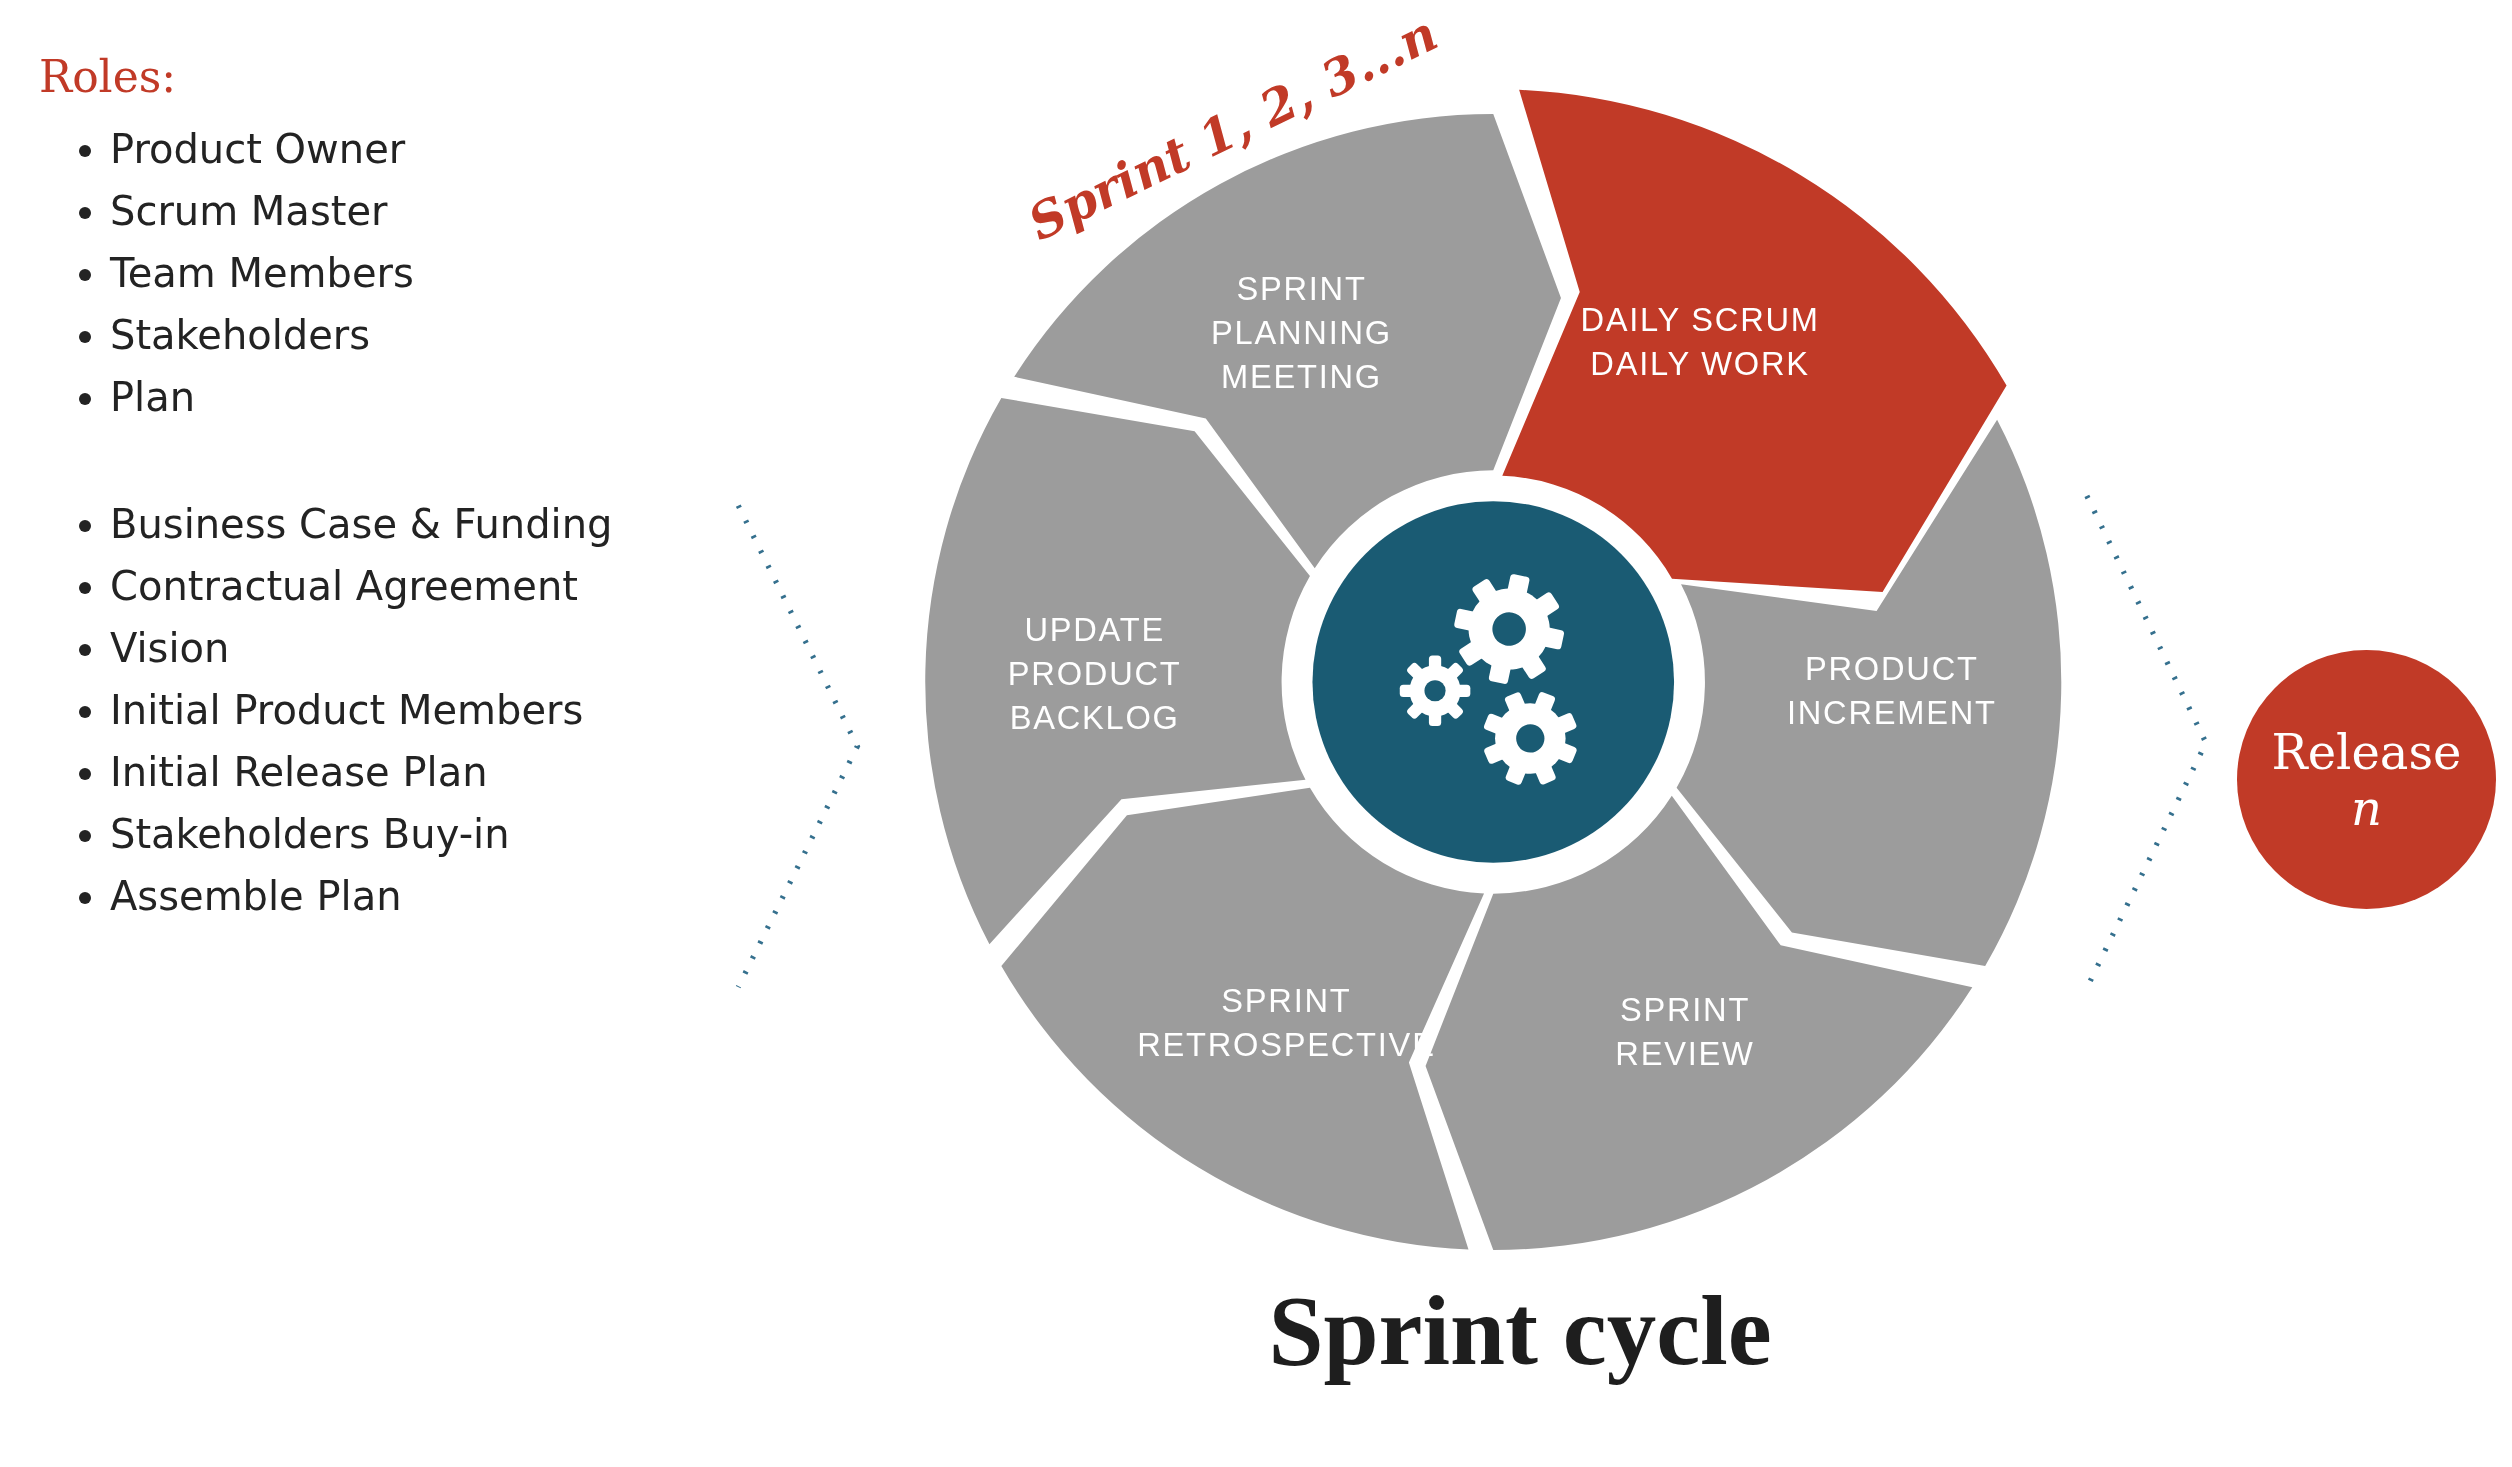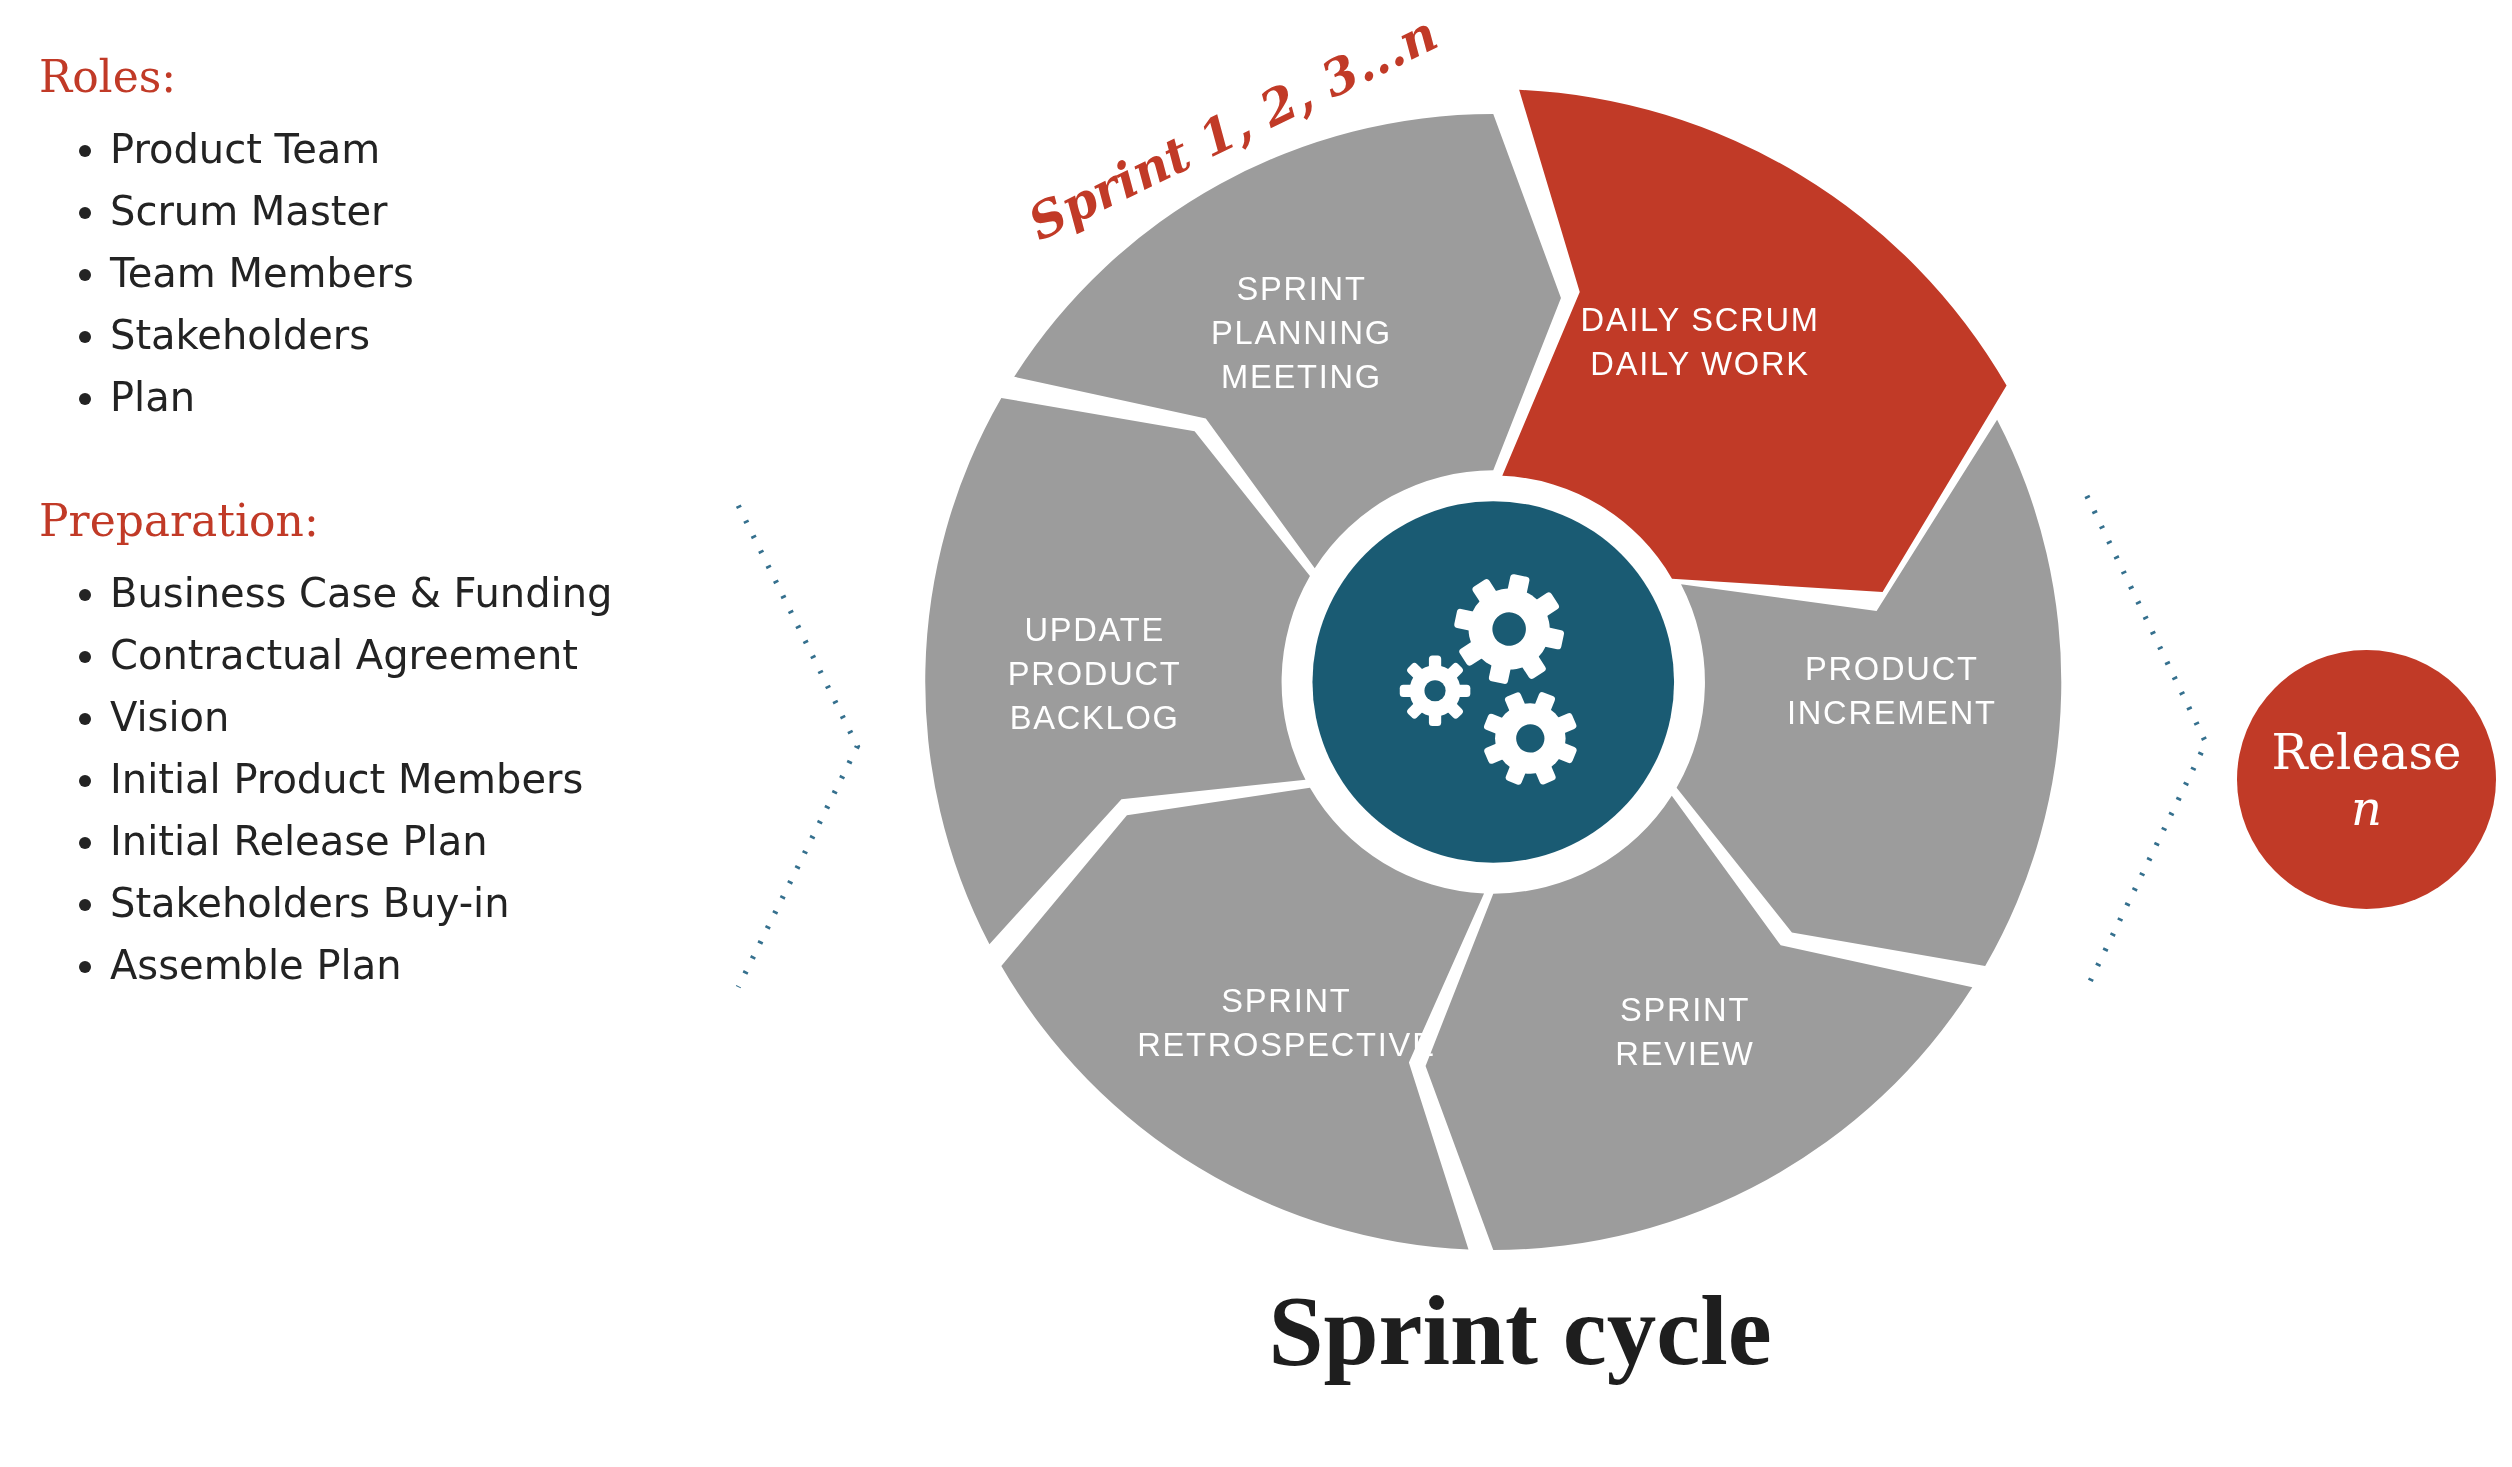--- a/index.html
+++ b/index.html
@@ -78,27 +78,26 @@
     letter-spacing:2px;
     fill:#ffffff;
   }
 </style>
 </head>
 <body>
 
 <aside class="left-panel">
   <h2 class="red-heading">Roles:</h2>
   <ul class="bullet-list">
-    <li>Product Team</li>
+    <li>Product Owner</li>
     <li>Scrum Master</li>
     <li>Team Members</li>
     <li>Stakeholders</li>
     <li>Plan</li>
   </ul>
-  <h2 class="red-heading">Preparation:</h2>
   <ul class="bullet-list">
     <li>Business Case &amp; Funding</li>
     <li>Contractual Agreement</li>
     <li>Vision</li>
     <li>Initial Product Members</li>
     <li>Initial Release Plan</li>
     <li>Stakeholders Buy-in</li>
     <li>Assemble Plan</li>
   </ul>
 </aside>

